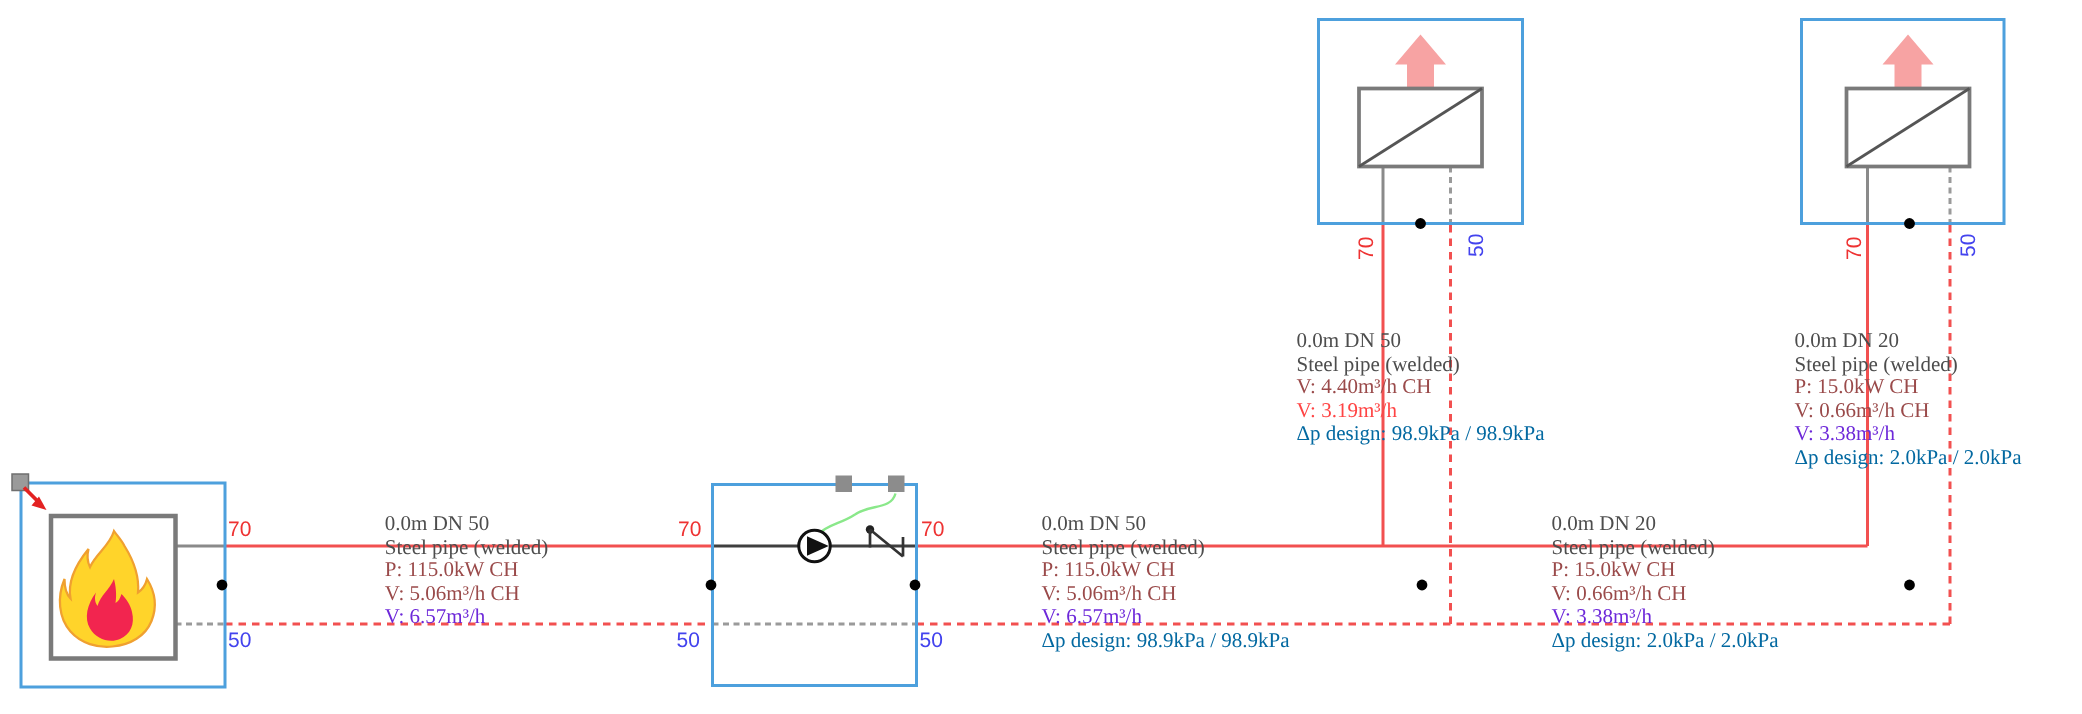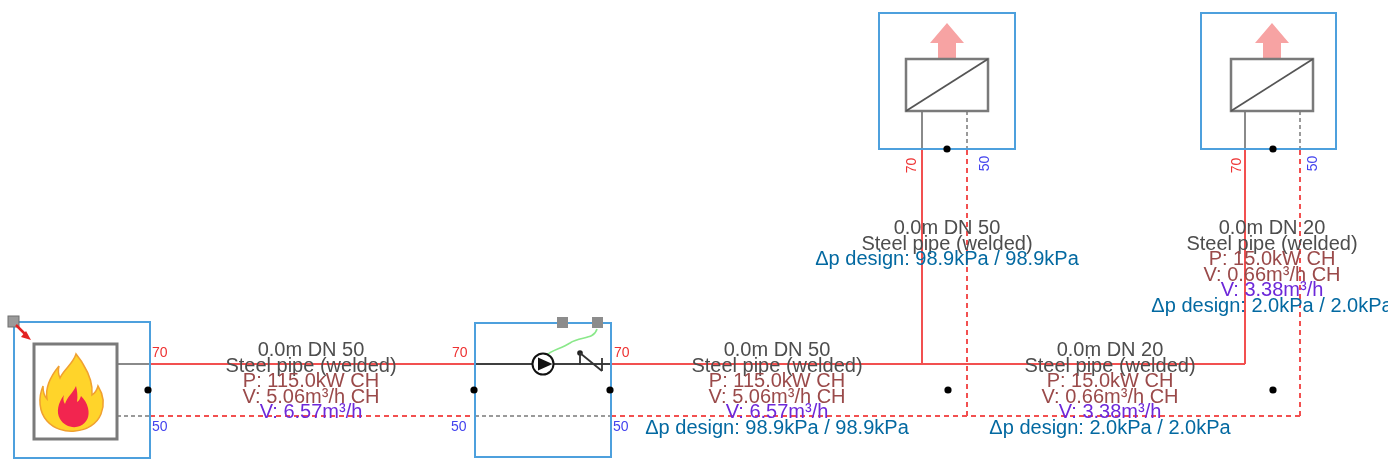--- a/index.html
+++ b/index.html
@@ -1,20 +1,20 @@
 <!DOCTYPE html>
 <html><head>
 <meta charset="utf-8">
 <style>
   html,body{margin:0;padding:0;background:#fff;}
   .diagram{position:relative;width:1388px;height:476px;background:#fff;
     font-family:"Liberation Sans",sans-serif;overflow:hidden;}
   .diagram svg{position:absolute;left:0;top:0;}
-  .pipe-label{position:absolute;transform:translateX(-50%);text-align:center;
-    white-space:nowrap;font-size:20px;line-height:15.5px;}
+  .pipe-label{position:absolute;transform:translateX(-50%);
+    white-space:nowrap;font-size:14px;line-height:15.5px;font-family:Liberation Serif, serif;}
   .t-dim{color:#4d4d4d;}
   .t-pow{color:#9a4a4a;}
   .t-flow{color:#6d28d9;}
   .t-flow-warn{color:#ff4444;}
   .t-dp{color:#0369a1;}
   .temp{position:absolute;font-size:14px;line-height:15px;white-space:nowrap;}
   .temp-70{color:#ee3232;}
   .temp-50{color:#4343ee;}
   .temp-rot{width:22px;text-align:center;transform:rotate(-90deg);}
   .p-red{stroke:#f25050;stroke-width:2;fill:none;}
@@ -130,20 +130,22 @@
     <div class="t-dim">Steel pipe (welded)</div>
     <div class="t-pow">P: 15.0kW CH</div>
     <div class="t-pow">V: 0.66m³/h CH</div>
     <div class="t-flow">V: 3.38m³/h</div>
     <div class="t-dp">Δp design: 2.0kPa / 2.0kPa</div>
   </div>
 
   <div class="pipe-label" style="left:947px;top:220px">
     <div class="t-dim">0.0m DN 50</div>
     <div class="t-dim">Steel pipe (welded)</div>
+    <div class="t-pow">V: 4.40m³/h CH</div>
+    <div class="t-flow-warn">V: 3.19m³/h</div>
     <div class="t-dp">Δp design: 98.9kPa / 98.9kPa</div>
   </div>
 
   <div class="pipe-label" style="left:1272px;top:220px">
     <div class="t-dim">0.0m DN 20</div>
     <div class="t-dim">Steel pipe (welded)</div>
     <div class="t-pow">P: 15.0kW CH</div>
     <div class="t-pow">V: 0.66m³/h CH</div>
     <div class="t-flow">V: 3.38m³/h</div>
     <div class="t-dp">Δp design: 2.0kPa / 2.0kPa</div>

